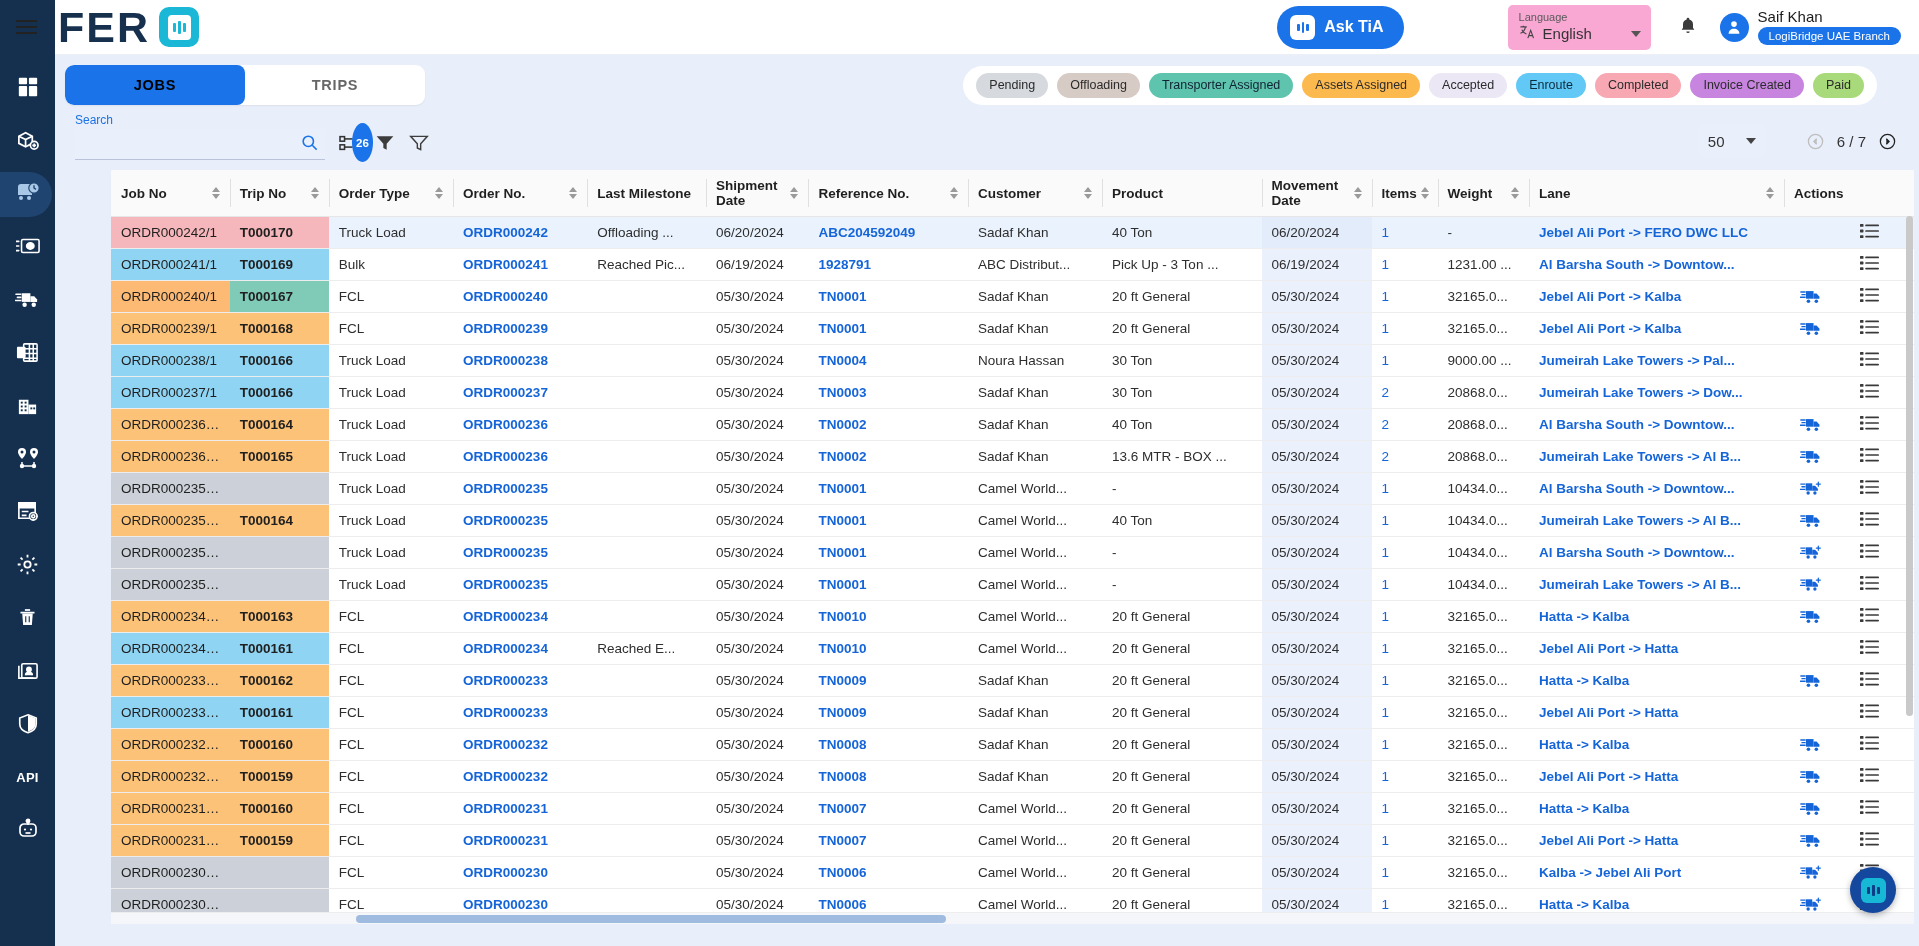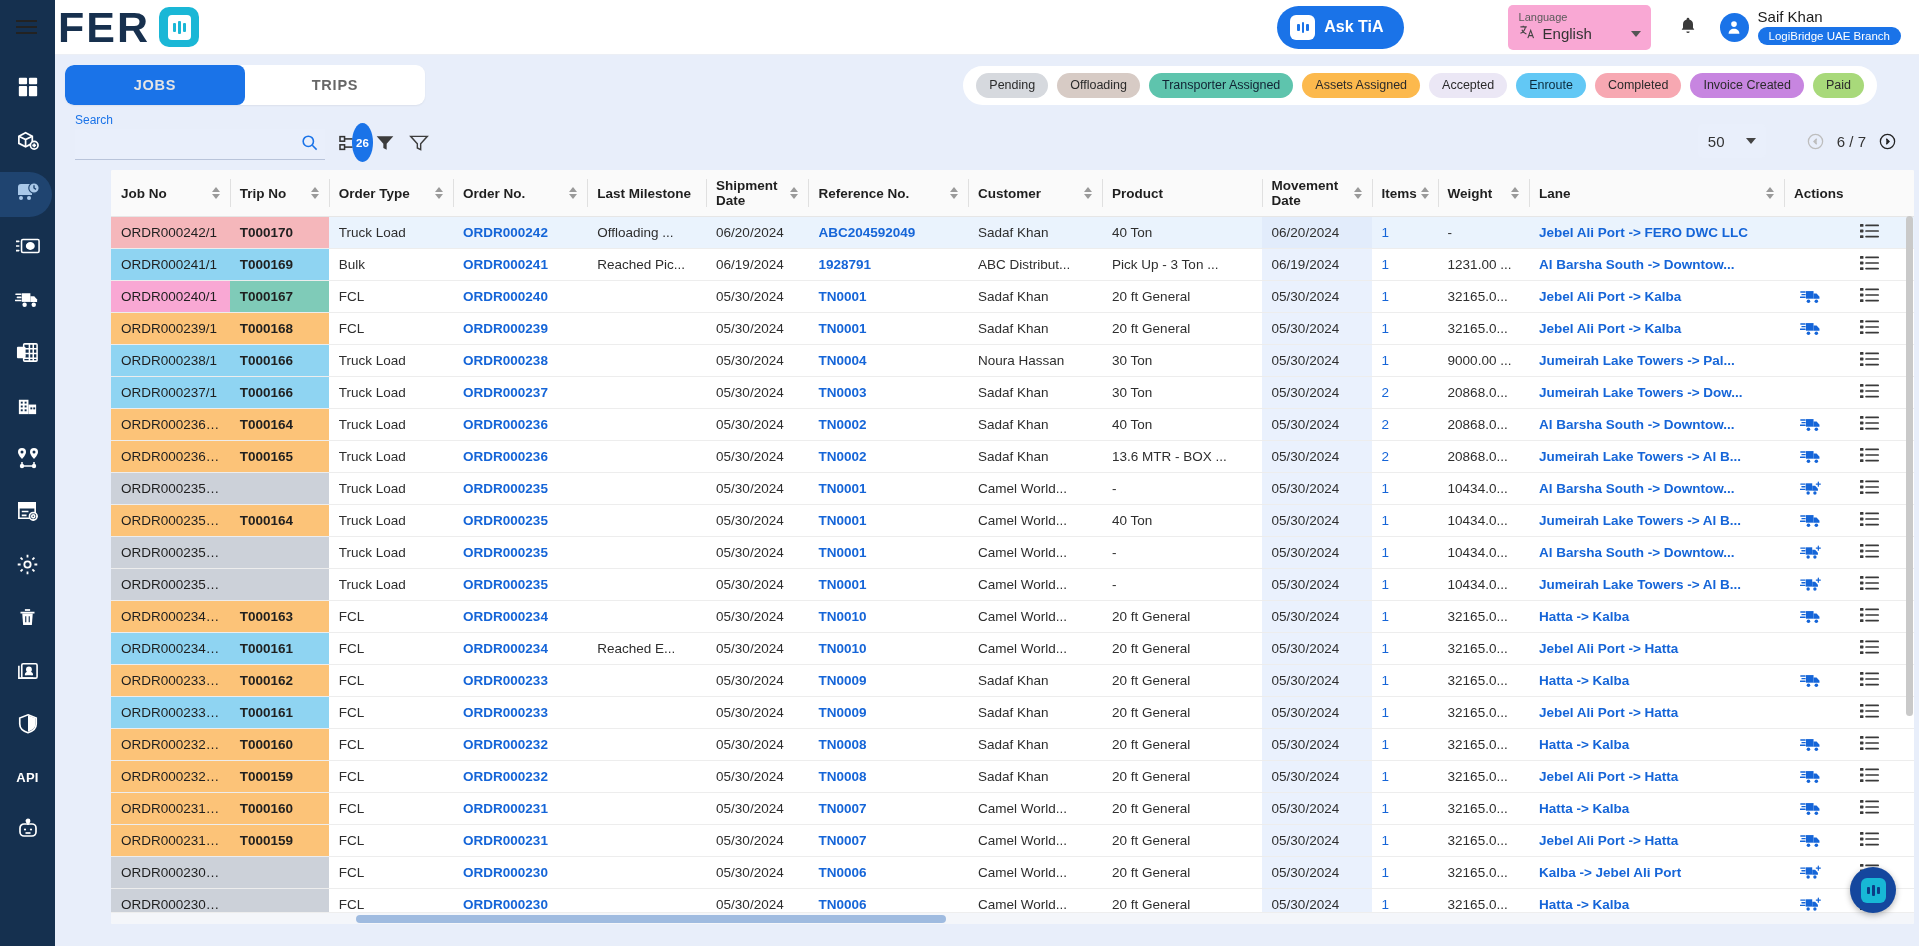--- a/index.html
+++ b/index.html
@@ -103,21 +103,21 @@
   .tabrow { display: flex; align-items: center; padding: 10px 24px 0 10px; }
   .tabs {
     display: flex; background: #fff; border-radius: 9px; overflow: hidden;
     width: 360px; height: 40px; box-shadow: 0 1px 2px rgba(0,0,0,.06);
   }
   .tab {
     flex: 1; display: flex; align-items: center; justify-content: center;
     font-size: 14.5px; font-weight: bold; letter-spacing: .8px; color: #666;
     cursor: pointer;
   }
-  .tab.active { background: #1a73e8; color: #e5e5e5; border-radius: 8px; }
+  .tab.active { background: #1a73e8; color: #000000; border-radius: 8px; }
   .tabrow .sp { flex: 1; }
 
   .chips {
     display: flex; align-items: center; gap: 9px; background: #fff;
     border-radius: 22px; padding: 7px 13px; margin-right: 18px;
   }
   .chip {
     border-radius: 13px; padding: 5px 13px; font-size: 12.5px;
     color: #2b2b2b; white-space: nowrap; cursor: pointer; line-height: 15px;
   }
@@ -737,21 +737,21 @@
                           <rect x="6" y="1.6" width="16" height="2" rx="1"></rect>
                           <rect x="0" y="7.4" width="4" height="3.2" rx=".6"></rect>
                           <rect x="6" y="8" width="16" height="2" rx="1"></rect>
                           <rect x="0" y="13.8" width="4" height="3.2" rx=".6"></rect>
                           <rect x="6" y="14.4" width="16" height="2" rx="1"></rect>
                         </svg></span>
                     </div>
                   </td>
                 </tr>
                 <tr>
-                  <td class="c-job" style="background: #f9a8d4;">ORDR000240/1</td>
+                  <td class="c-job" style="background: #fdba74;">ORDR000240/1</td>
                   <td class="c-trip" style="background: rgb(127, 203, 184);">T000167</td>
                   <td>FCL</td>
                   <td class="link">ORDR000240</td>
                   <td></td>
                   <td>05/30/2024</td>
                   <td class="link">TN0001</td>
                   <td>Sadaf Khan</td>
                   <td>20 ft General</td>
                   <td class="mv">05/30/2024</td>
                   <td class="num">1</td>

